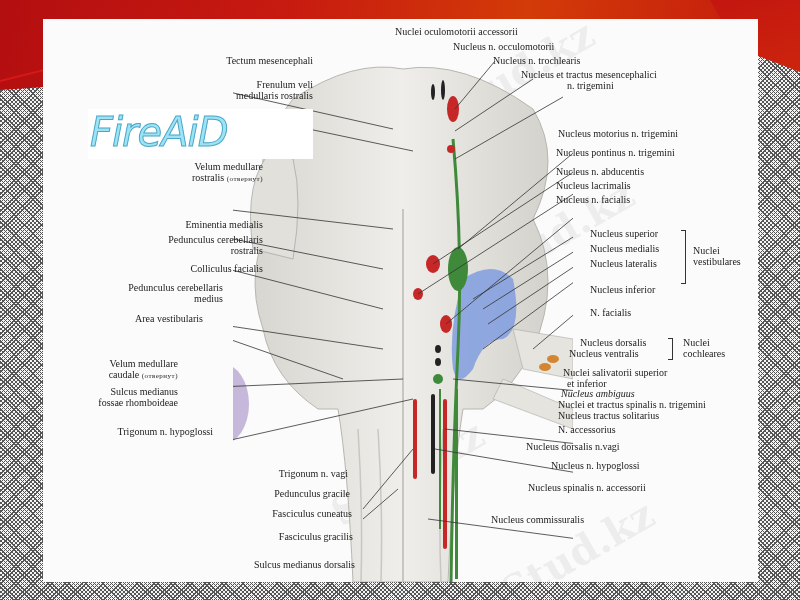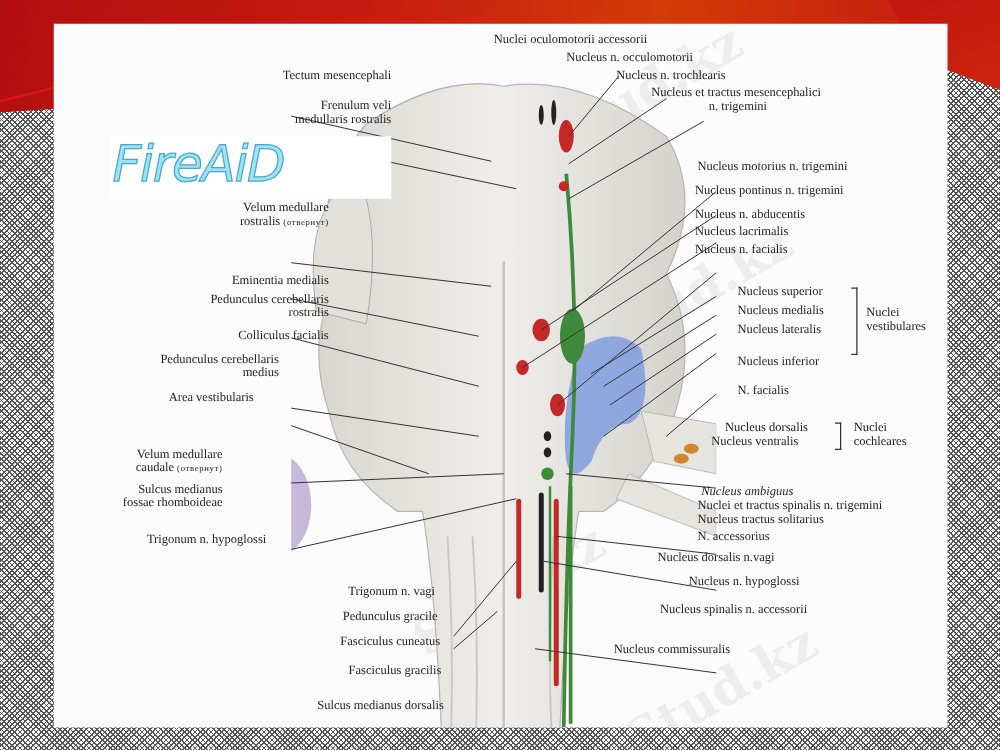--- a/index.html
+++ b/index.html
@@ -220,20 +220,24 @@
   <div class="label" style="left:547px; top:288px;">N. facialis</div>
 
   <div class="label" style="left:537px; top:318px;">Nucleus dorsalis</div>
   <div class="label" style="left:506px; top:329px;margin-left:20px;">Nucleus ventralis</div>
   <div class="brace" style="left:625px; top:319px; height:20px;"></div>
   <div class="label" style="left:640px; top:318px;">
     <div>Nuclei</div>
     <div>cochleares</div>
   </div>
 
+  <div class="label" style="left:520px; top:348px;">
+    <div>Nuclei salivatorii superior</div>
+    <div style="padding-left:4px;">et inferior</div>
+  </div>
   <div class="label" style="left:518px; top:369px;font-style:italic;">Nucleus ambiguus</div>
   <div class="label" style="left:515px; top:380px;">Nuclei et tractus spinalis n. trigemini</div>
   <div class="label" style="left:515px; top:391px;">Nucleus tractus solitarius</div>
   <div class="label" style="left:515px; top:405px;">N. accessorius</div>
   <div class="label" style="left:483px; top:422px;text-align:right;">Nucleus dorsalis n.vagi</div>
   <div class="label" style="left:472px; top:441px;margin-left:36px;">Nucleus n. hypoglossi</div>
   <div class="label" style="left:458px; top:463px;margin-left:27px;">Nucleus spinalis n. accessorii</div>
   <div class="label" style="left:448px; top:495px;">Nucleus commissuralis</div>
 </div>
 

